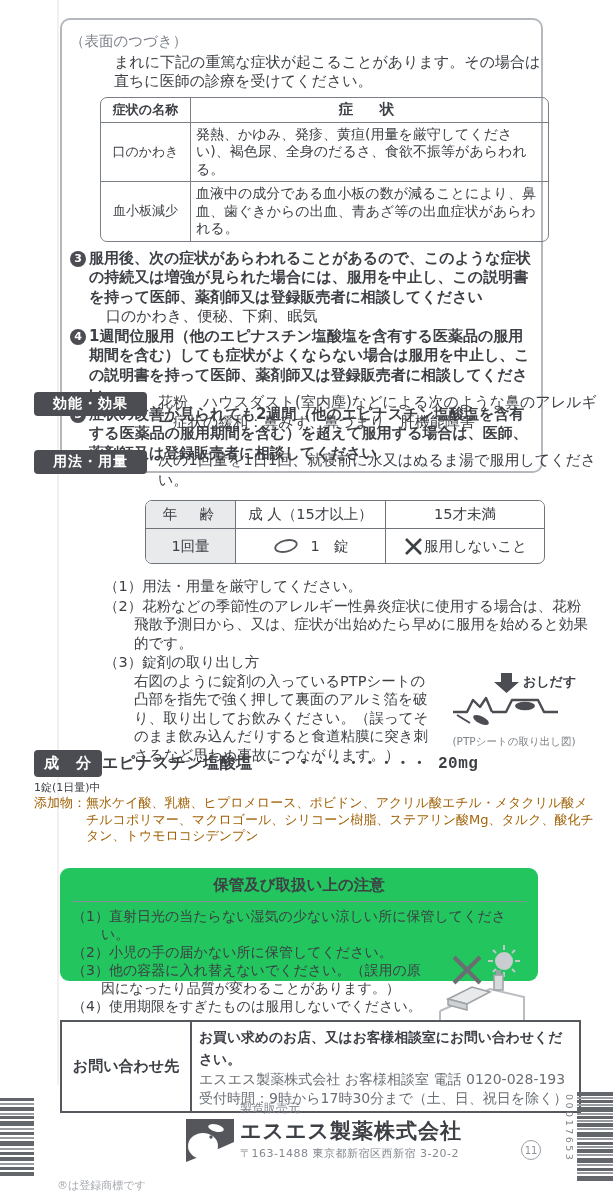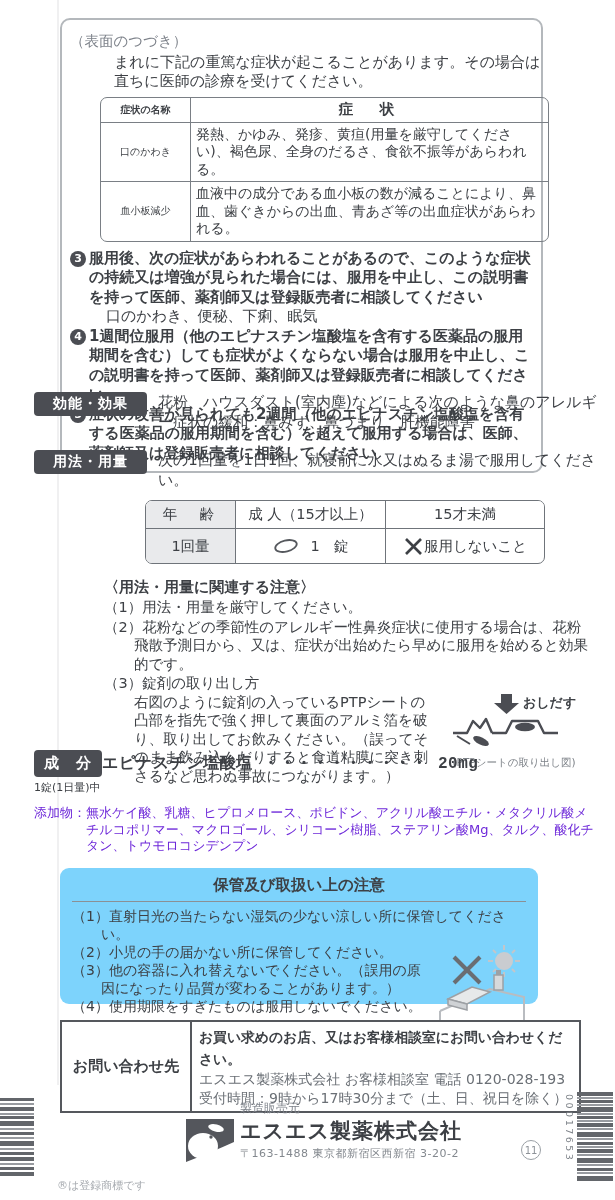--- a/index.html
+++ b/index.html
@@ -8,21 +8,21 @@
     font-family:"DejaVu Sans","Liberation Sans",sans-serif;color:#3d4045;overflow:hidden;
   }
   .fold-line{position:absolute;left:57px;top:0;width:2px;height:1085px;background:#f0f0f1;}
   
   .top-box{position:absolute;left:60px;top:18px;width:483px;border:2px solid #b4b8bc;border-radius:10px;padding:12px 8px 8px 8px;box-sizing:border-box;background:#fff;}
   .cont-note{font-size:14.5px;color:#7d828a;}
   .intro-para{font-size:15px;line-height:19px;margin:2px 0 6px 44px;width:438px;}
   .symptom-table{margin-left:30px;width:447px;border:1.5px solid #7a7f85;border-radius:7px;overflow:hidden;font-size:14px;}
   .sym-row{display:flex;border-top:1.5px solid #7a7f85;}
   .sym-row.first{border-top:none;}
-  .sym-name{width:90px;flex:0 0 90px;border-right:1.5px solid #7a7f85;display:flex;align-items:center;justify-content:center;padding:2px;box-sizing:border-box;font-size:10px;text-align:right;}
+  .sym-name{width:90px;flex:0 0 90px;border-right:1.5px solid #7a7f85;display:flex;align-items:center;justify-content:center;padding:2px;box-sizing:border-box;font-size:13px;text-align:right;}
   .sym-head{font-weight:bold;}
   .sym-desc{flex:1;padding:3px 5px;line-height:17.5px;}
   .sym-desc.center{display:flex;align-items:center;justify-content:center;font-weight:bold;font-size:14.5px;letter-spacing:6px;}
   .warn-list{margin-top:7px;}
   .warn-item{font-size:15px;line-height:19.5px;font-weight:bold;padding-left:19px;text-indent:-19px;}
   .num-circle{display:inline-block;width:16px;height:16px;border-radius:50%;background:#4b4d53;color:#fff;font-size:11px;line-height:16px;text-align:center;font-weight:bold;text-indent:0;margin-right:3px;vertical-align:1px;}
   .warn-sub{font-size:15px;line-height:19.5px;font-weight:normal;padding-left:36px;}
   
   .badge{display:inline-block;background:#4b4d53;color:#fff;font-weight:bold;font-size:14px;border-radius:4px;padding:3px 19px;letter-spacing:1px;white-space:nowrap;}
   .sec-row{display:flex;align-items:flex-start;gap:11px;}
@@ -48,23 +48,23 @@
   .note-item{font-size:14.5px;line-height:18.5px;padding-left:30px;text-indent:-30px;margin-top:1px;}
   .note3-label{font-size:14.5px;line-height:18.5px;margin-top:1px;}
   .note3-body{font-size:14.5px;line-height:18.5px;padding-left:30px;}
   .ptp-fig{float:right;width:152px;text-align:center;margin:0 0 2px 6px;}
   .ptp-caption{font-size:10.5px;color:#7d8288;margin-top:2px;white-space:nowrap;}
   
   .ingredients{position:absolute;left:34px;top:750px;width:560px;}
   .ing-row{display:flex;align-items:center;font-family:Liberation Mono, monospace;}
   .ing-main{font-size:16px;font-weight:bold;letter-spacing:0.5px;}
   .ing-per{font-size:11px;margin-top:3px;}
-  .additives{font-size:13px;line-height:16.5px;margin-top:10px;padding-left:52px;text-indent:-52px;color:#6d28d9;}
-  
-  .storage{position:absolute;left:60px;top:868px;width:478px;height:136px;background:#7dd3fc;border-radius:9px;box-sizing:border-box;padding:7px 12px;}
+  .additives{font-size:13px;line-height:16.5px;padding-left:52px;text-indent:-52px;color:#a16207;}
+  
+  .storage{position:absolute;left:60px;top:868px;width:478px;height:113px;background:#22c55e;border-radius:9px;box-sizing:border-box;padding:7px 12px;}
   .storage-title{text-align:center;font-weight:bold;font-size:15.5px;}
   .storage-rule{border:none;border-top:1.5px solid #8b9095;margin:5px 0 5px 0;}
   .storage-fig{float:right;width:88px;height:84px;margin:2px 0 0 6px;}
   .storage-item{font-size:14px;line-height:18px;padding-left:29px;text-indent:-29px;}
   
   .contact{position:absolute;left:60px;top:1020px;width:521px;border:2px solid #55585d;display:flex;box-sizing:border-box;background:#fff;}
   .contact-label{flex:0 0 128px;border-right:2px solid #55585d;display:flex;align-items:center;justify-content:center;font-weight:bold;font-size:15px;}
   .contact-body{flex:1;padding:4px 7px;}
   .contact-l1{font-size:13.8px;font-weight:bold;line-height:22px;}
   .contact-l2,.contact-l3{font-size:14px;color:#6a6f75;line-height:18.5px;}
@@ -146,21 +146,20 @@
           <svg width="21" height="21" viewBox="0 0 21 21">
             <line x1="3" y1="3" x2="18" y2="18" stroke="#3d4045" stroke-width="2.6"></line>
             <line x1="18" y1="3" x2="3" y2="18" stroke="#3d4045" stroke-width="2.6"></line>
           </svg>
             <span>服用しないこと</span>
         </div>
       </div>
     </div>
 
     <div class="notes clearfix">
-      <div class="notes-title">〈用法・用量に関連する注意〉</div>
       <div class="note-item">（1）用法・用量を厳守してください。</div>
       <div class="note-item">（2）花粉などの季節性のアレルギー性鼻炎症状に使用する場合は、花粉飛散予測日から、又は、症状が出始めたら早めに服用を始めると効果的です。</div>
       <div class="note3-label">（3）錠剤の取り出し方</div>
       <div class="note3-body">
         <span class="ptp-fig">
           <svg width="150" height="54" viewBox="0 0 150 54">
             <path d="M62,1 h11 v9 h7 l-12.5,11 -12.5,-11 h7 z" fill="#4b4d53"></path>
             <text x="84" y="14" font-size="13" font-weight="bold" fill="#3d4045">おしだす</text>
             <path d="M14,40 h14 l6,-12 7,7 6,-9 6,14" fill="none" stroke="#4b4d53" stroke-width="2.4" stroke-linejoin="round"></path>
             <path d="M53,40 h14 l6,-12 h26 l6,12 h14" fill="none" stroke="#4b4d53" stroke-width="2.4" stroke-linejoin="round"></path>

